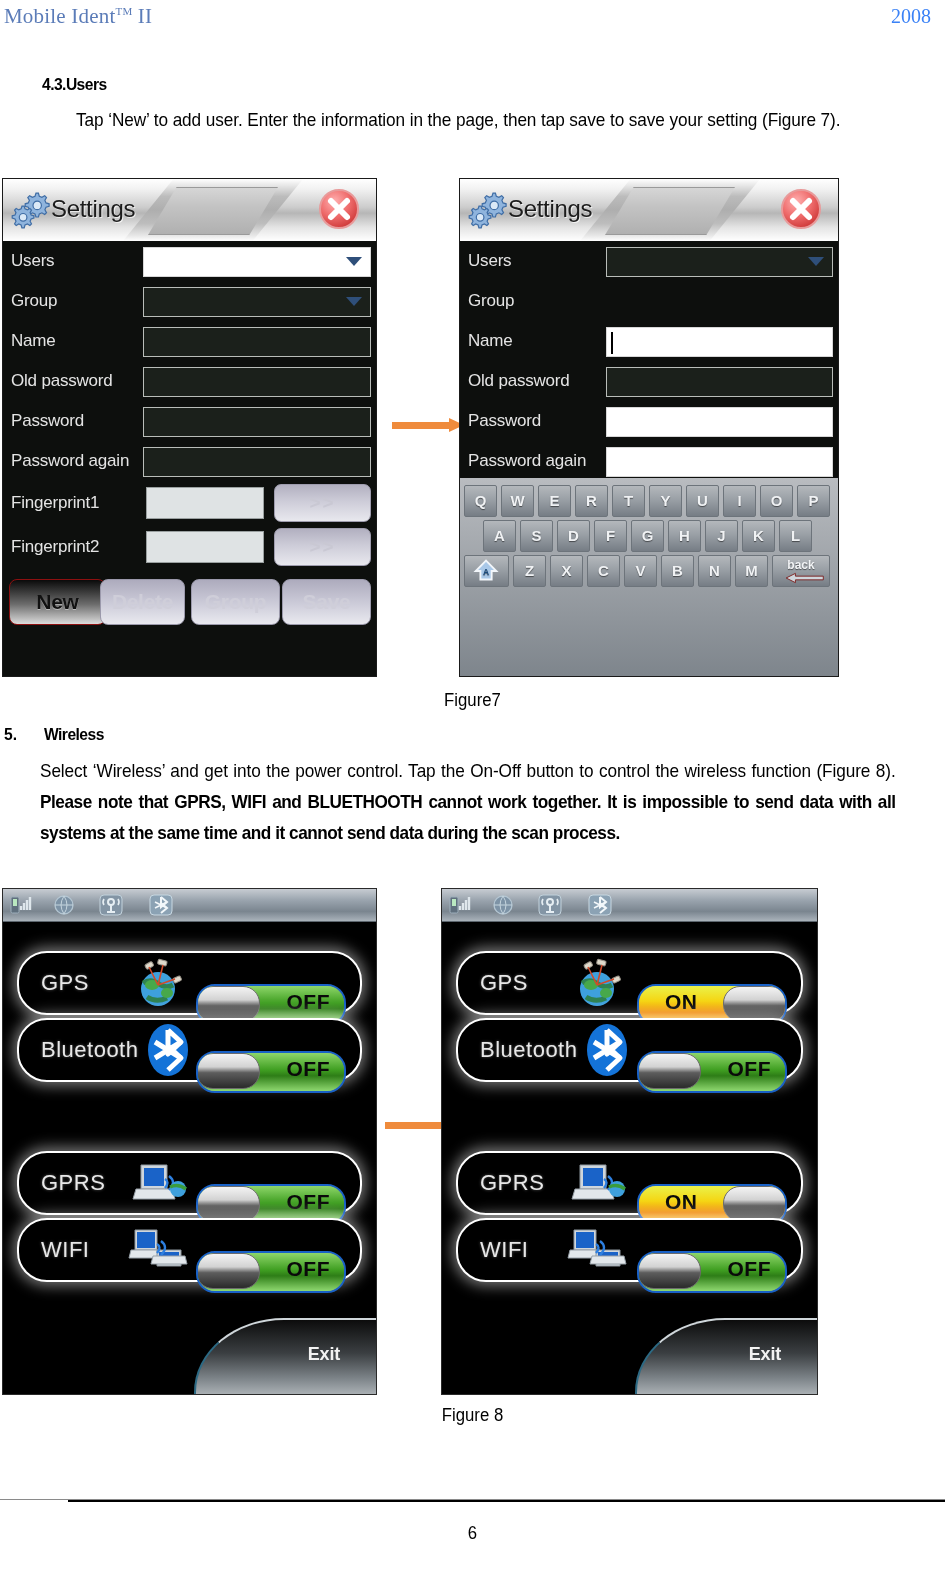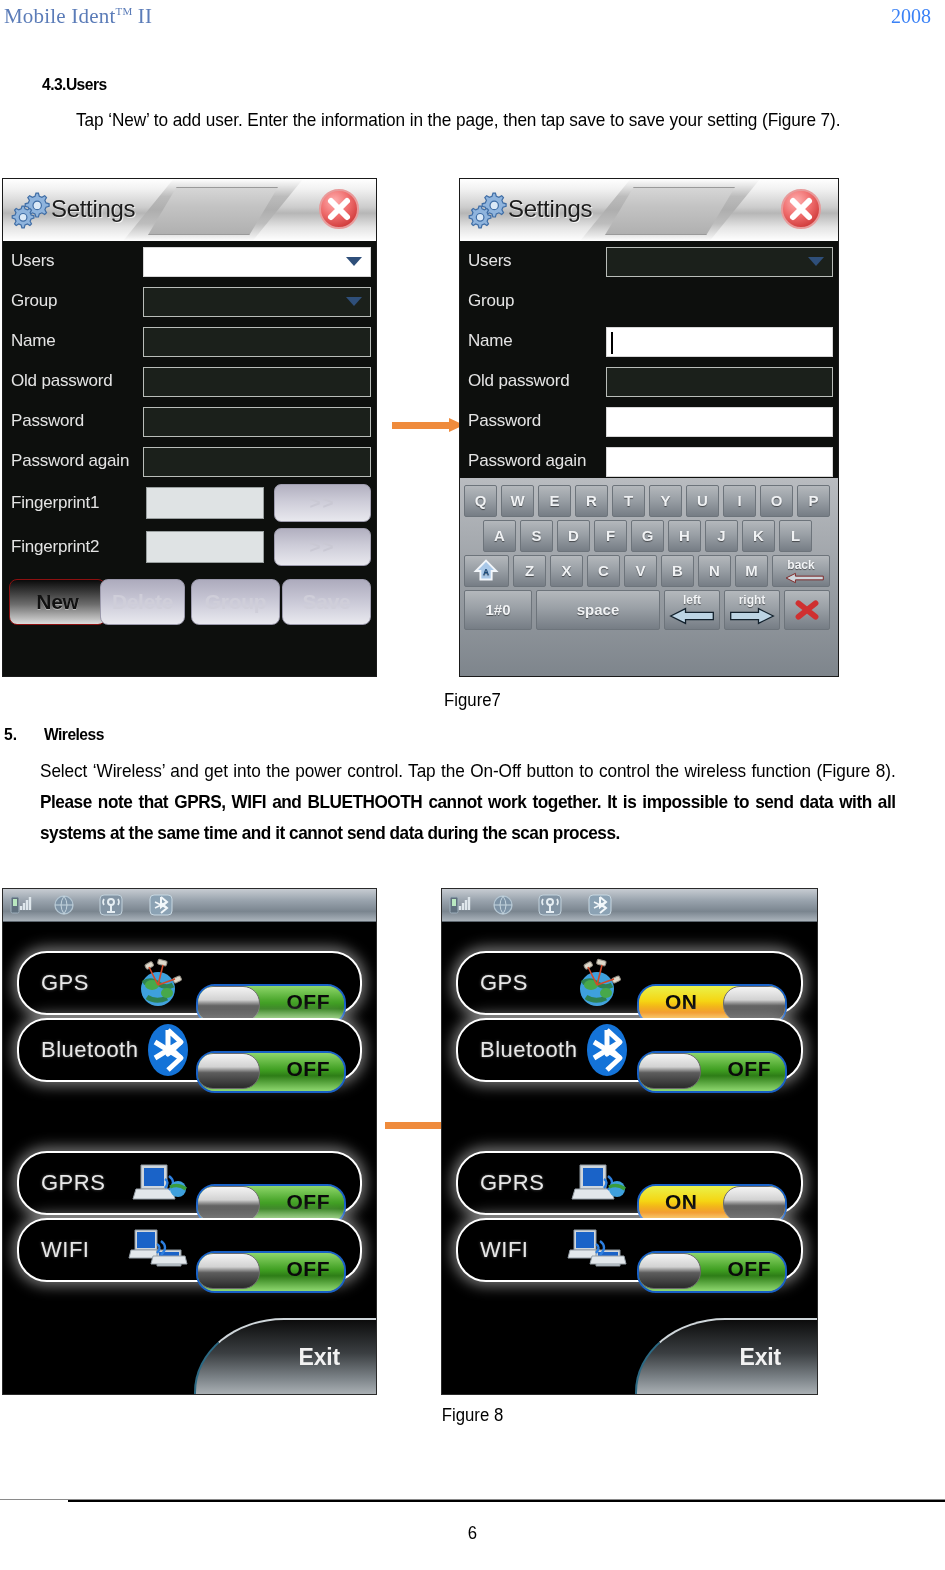--- a/index.html
+++ b/index.html
@@ -356,21 +356,21 @@
     width: 180px; height: 74px;
     border-top-left-radius: 90px 74px;
     background: linear-gradient(to bottom, #0c0c0c 0%, #3b3f42 45%, #7f868b 80%, #aab0b4 100%);
     border-top: 2px solid #cfd6da;
     border-left: 2px solid #2d6a84;
     overflow: hidden;
   }
   .exitbtn .etxt {
     position: absolute;
     right: 36px; top: 24px;
-    font-size: 23px;
+    font-size: 18px;
     font-weight: bold;
     color: #f2f2f2;
     letter-spacing: -.2px;
   }
 
   
   .footer-rule {
     position: absolute;
     left: 0; top: 1499px;
     width: 945px; height: 1px;
@@ -608,41 +608,20 @@
         <div class="key" style="left:201px; width:33px;">B</div>
         <div class="key" style="left:238px; width:33px;">N</div>
         <div class="key" style="left:275px; width:33px;">M</div>
         <div class="key" style="left:312px; width:58px; line-height:14px; padding-top:2px;">
           <span style="display:block;font-size:12px;color:#f2f4f6;">back</span>
           <svg viewBox="0 0 56 12" width="52" height="12">
             <path d="M12 6 L22 1 L22 4 L52 4 L52 8 L22 8 L22 11 Z" fill="#cfd6dc" stroke="#7b2020" stroke-width="1"></path>
           </svg>
         </div>
       </div>
-      <div class="kbd-row" style="height:40px;">
-        <div class="key" style="left:4px; width:68px; height:40px; line-height:38px;">1#0</div>
-        <div class="key" style="left:76px; width:124px; height:40px; line-height:38px;">space</div>
-        <div class="key" style="left:204px; width:56px; height:40px; line-height:12px; padding-top:3px;">
-          <span style="display:block;font-size:12px;color:#f2f4f6;">left</span>
-          <svg viewBox="0 0 54 20" width="50" height="20">
-            <path d="M4 10 L20 2 L20 6 L50 6 L50 14 L20 14 L20 18 Z" fill="#bdd4e4" stroke="#12202c" stroke-width="1.4"></path>
-          </svg>
-        </div>
-        <div class="key" style="left:264px; width:56px; height:40px; line-height:12px; padding-top:3px;">
-          <span style="display:block;font-size:12px;color:#f2f4f6;">right</span>
-          <svg viewBox="0 0 54 20" width="50" height="20">
-            <path d="M50 10 L34 2 L34 6 L4 6 L4 14 L34 14 L34 18 Z" fill="#bdd4e4" stroke="#12202c" stroke-width="1.4"></path>
-          </svg>
-        </div>
-        <div class="key" style="left:324px; width:46px; height:40px;">
-          <svg viewBox="0 0 46 40" width="44" height="38">
-            <path d="M14 13 L32 27 M32 13 L14 27" stroke="#cf3030" stroke-width="6" stroke-linecap="round"></path>
-          </svg>
-        </div>
-      </div>
     </div>
   </div>
 </div>
 
 <div class="fig-cap" style="top:690px;">Figure7</div>
 
 <div class="list-num" style="left:4px; top:725px;">5.</div>
 <div class="sec-title" style="left:44px; top:725px;">Wireless</div>
 
 <div class="body-par" style="left:40px; top:755px; width:920px; text-align:justify;"><span>Select ‘Wireless’ and get into the power control. Tap the On-Off button to control the wireless function (Figure 8). </span><b>Please note that GPRS, WIFI and BLUETHOOTH cannot work together. It is impossible to send data with all systems at the same time and it cannot send data during the scan process.</b></div>

